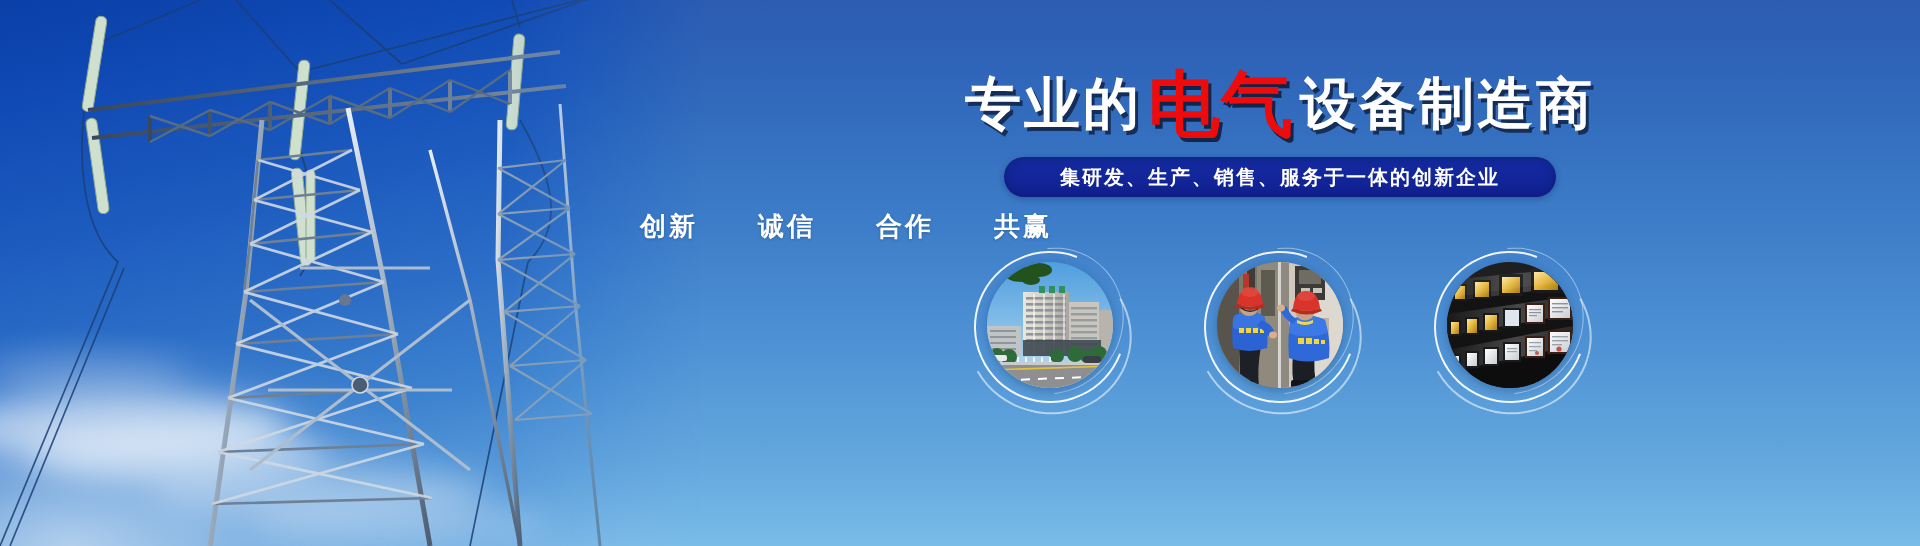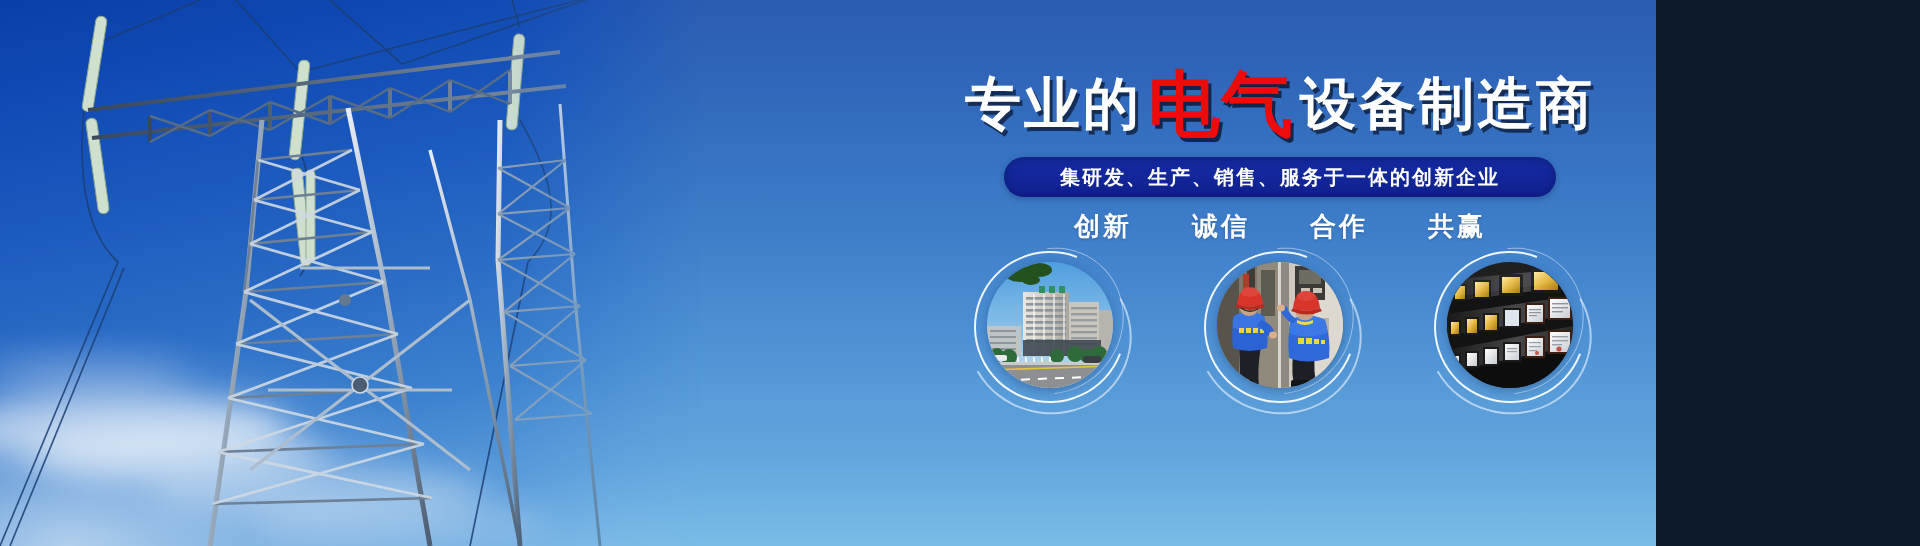--- a/index.html
+++ b/index.html
@@ -1,20 +1,20 @@
 <!DOCTYPE html>
 <html><head>
 <meta charset="utf-8">
 <style>
   html,body{margin:0;padding:0;background:#0d1a2b;}
   *{box-sizing:border-box;}
 
   .banner{
     position:relative;
-    width:1656px;height:546px;
+    width:1920px;height:546px;
     overflow:hidden;
     font-family:"Liberation Sans","DejaVu Sans",sans-serif;
     background:linear-gradient(180deg,#2b5cb2 0%,#3169bb 18%,#3e7ec9 42%,#4f93d5 64%,#63a7de 84%,#79bce8 100%);
   }
 
   
   .photo{
     position:absolute;left:0;top:0;width:700px;height:546px;
     -webkit-mask-image:linear-gradient(90deg,#000 0%,#000 72%,rgba(0,0,0,.55) 86%,rgba(0,0,0,0) 100%);
     mask-image:linear-gradient(90deg,#000 0%,#000 72%,rgba(0,0,0,.55) 86%,rgba(0,0,0,0) 100%);
@@ -61,21 +61,21 @@
     background:linear-gradient(180deg,#152ca4 0%,#101f8e 100%);
     display:flex;align-items:center;justify-content:center;
     box-shadow:0 2px 8px rgba(5,16,56,.35) inset, 0 2px 6px rgba(6,20,60,.28);
   }
   .pill-text{
     color:#ffffff;font-size:20px;font-weight:700;letter-spacing:2px;white-space:nowrap;
   }
 
   .keywords{
     position:absolute;left:0;right:0;top:209px;
-    display:flex;justify-content:center;align-items:center;
+    display:flex;align-items:center;
     gap:60px;
   }
   .kw{
     color:#ffffff;font-size:26px;font-weight:700;letter-spacing:3px;white-space:nowrap;
     text-shadow:0 1px 3px rgba(12,36,84,.30);
   }
 
   
   .circles{
     position:absolute;left:0;right:0;top:262px;

